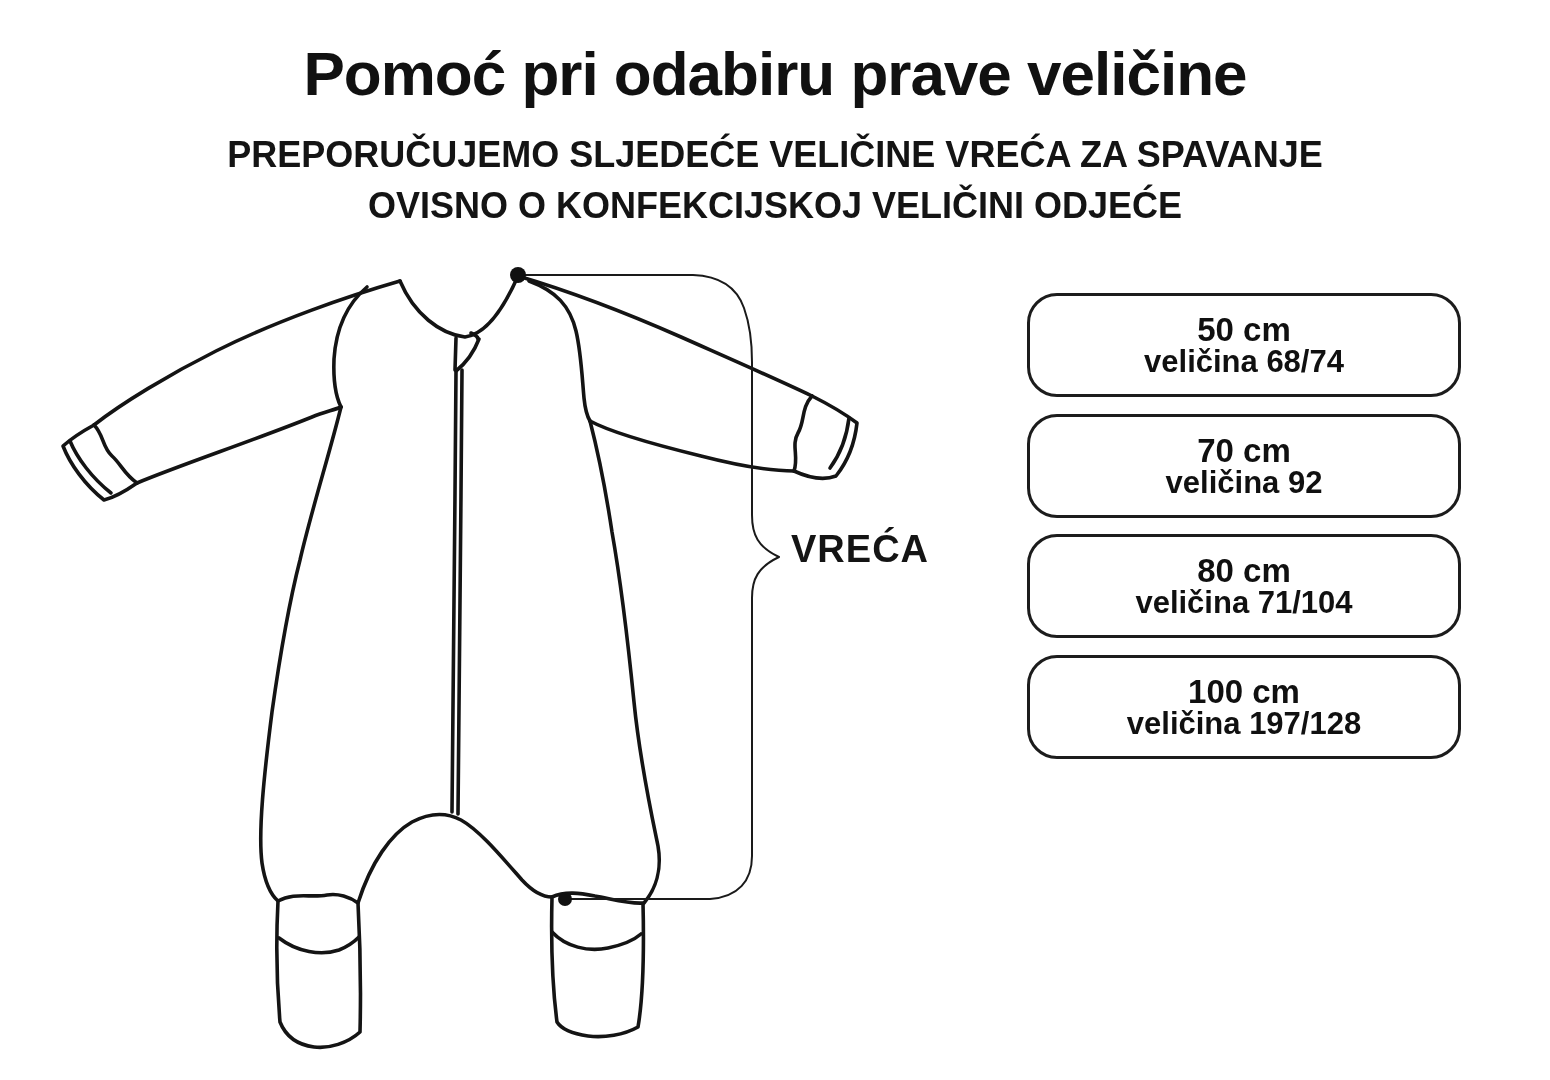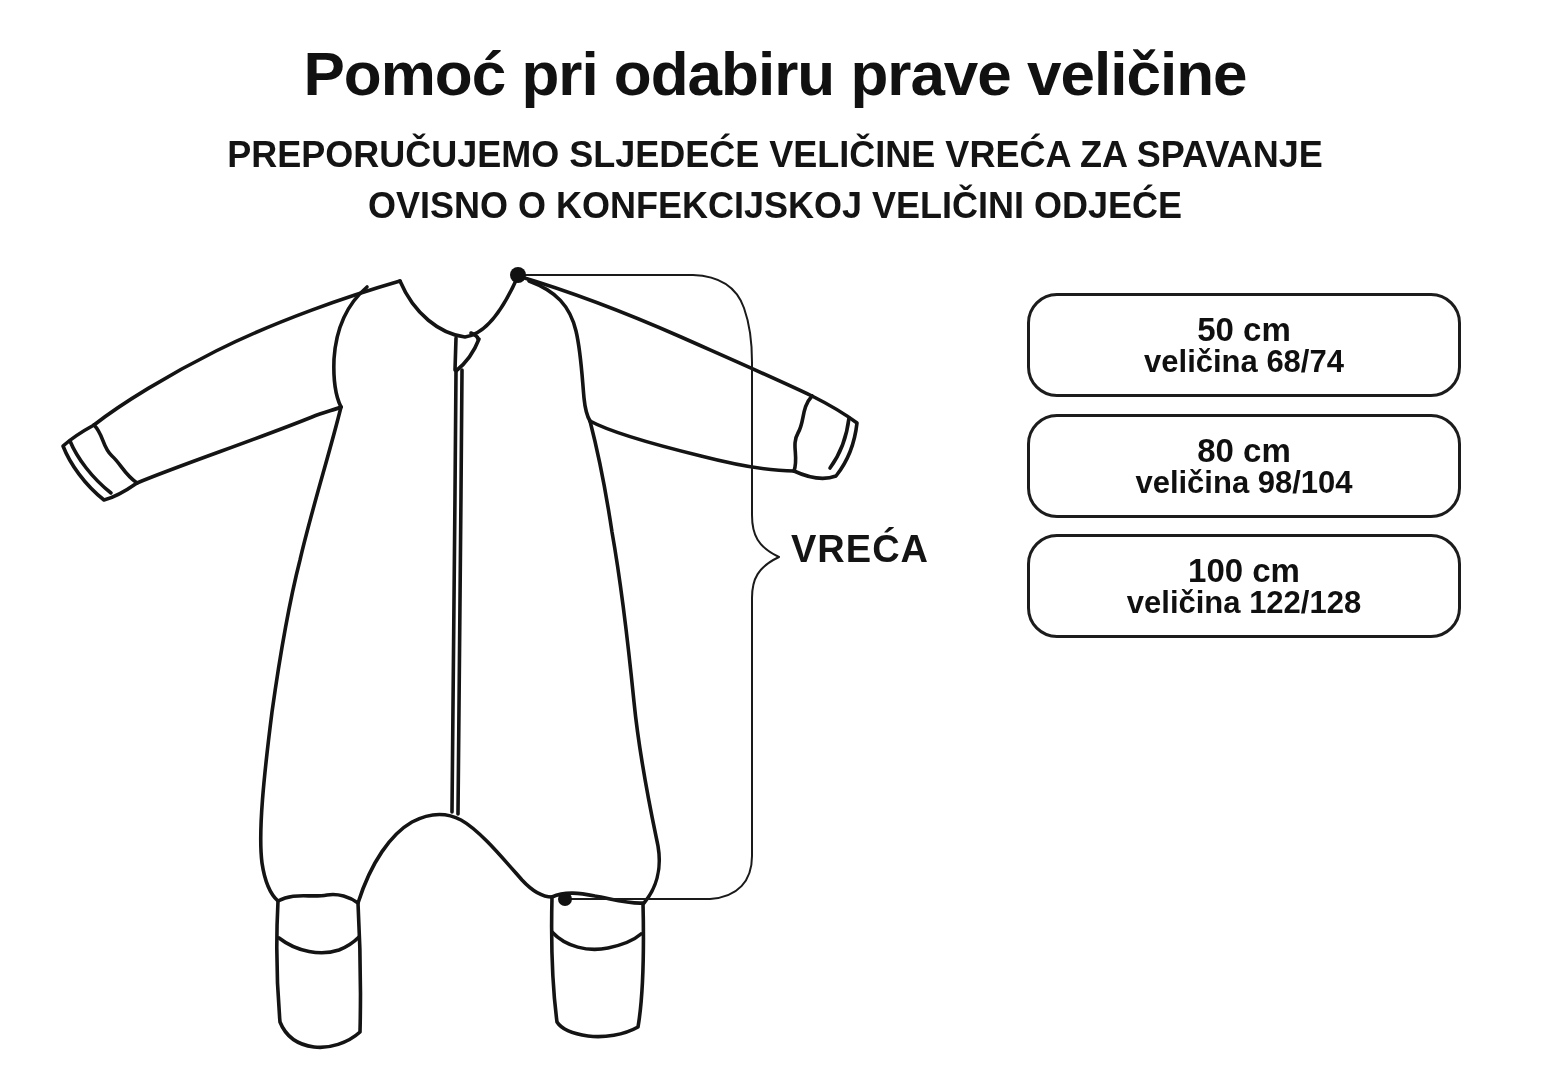--- a/index.html
+++ b/index.html
@@ -146,22 +146,26 @@
   </svg>
 
   <div class="length-label">VREĆA</div>
 
   <div class="size-box-list">
     <div class="size-box">
       <div class="cm">50 cm</div>
       <div class="sz">veličina 68/74</div>
     </div>
     <div class="size-box">
+      <div class="cm">70 cm</div>
+      <div class="sz">veličina 92</div>
+    </div>
+    <div class="size-box">
       <div class="cm">80 cm</div>
-      <div class="sz">veličina 98/104</div>
+      <div class="sz">veličina 71/104</div>
     </div>
     <div class="size-box">
       <div class="cm">100 cm</div>
-      <div class="sz">veličina 122/128</div>
+      <div class="sz">veličina 197/128</div>
     </div>
   </div>
 
 </div>
 
 </body></html>

